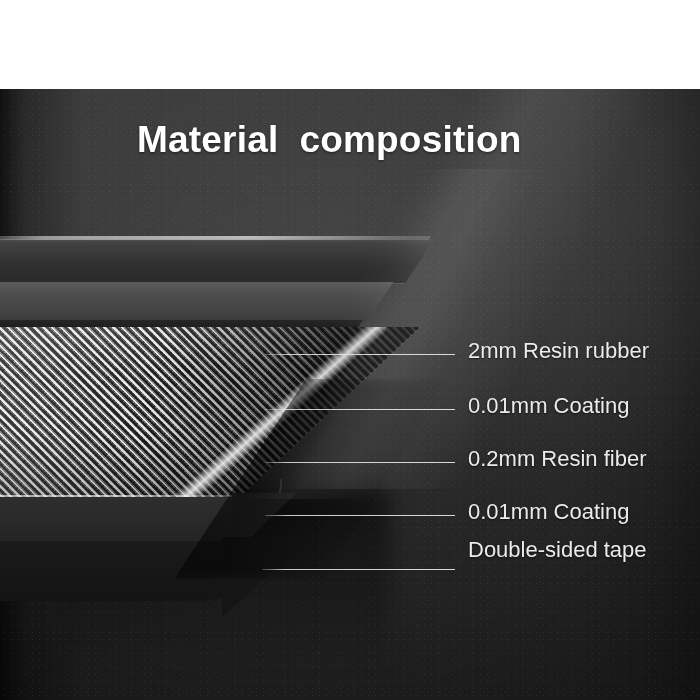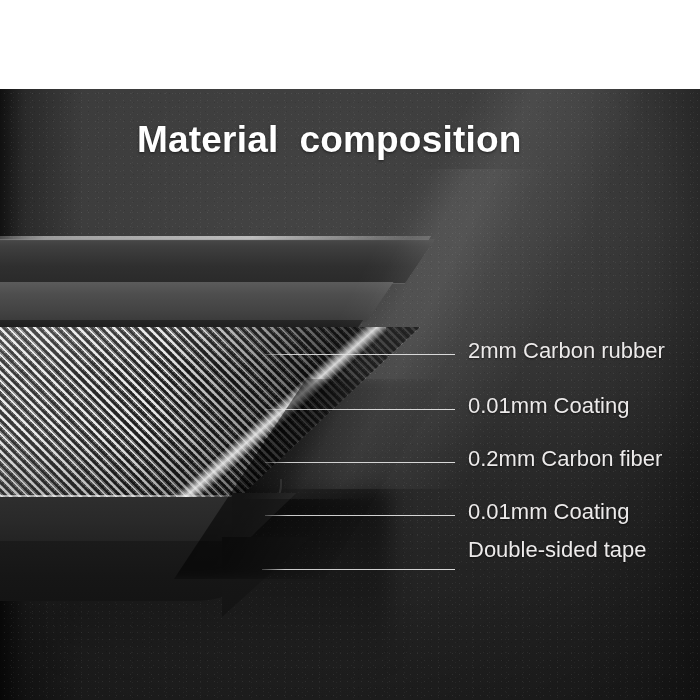--- a/index.html
+++ b/index.html
@@ -282,25 +282,25 @@
 
     <div id="cast-shadow"></div>
 
     <div id="sheen"></div>
     <div id="sheen2"></div>
 
     <div id="title">Material  composition</div>
 
     <div id="callouts" class="callout">
         <div class="lead-line" style="left: 265px; top: 265px; width: 190px;"></div>
-        <div class="lead-label" style="top: 249px;">2mm Carbon rubber</div>
+        <div class="lead-label" style="top: 249px;">2mm Resin rubber</div>
         <div class="lead-line" style="left: 265px; top: 320px; width: 190px;"></div>
         <div class="lead-label" style="top: 304px;">0.01mm Coating</div>
         <div class="lead-line" style="left: 265px; top: 373px; width: 190px;"></div>
-        <div class="lead-label" style="top: 357px;">0.2mm Carbon fiber</div>
+        <div class="lead-label" style="top: 357px;">0.2mm Resin fiber</div>
         <div class="lead-line" style="left: 265px; top: 426px; width: 190px;"></div>
         <div class="lead-label" style="top: 410px;">0.01mm Coating</div>
         <div class="lead-line" style="left: 262px; top: 480px; width: 193px;"></div>
         <div class="lead-label" style="top: 448px;">Double-sided tape</div>
       </div>
 
   </div>
 </div>
 
 </body></html>

